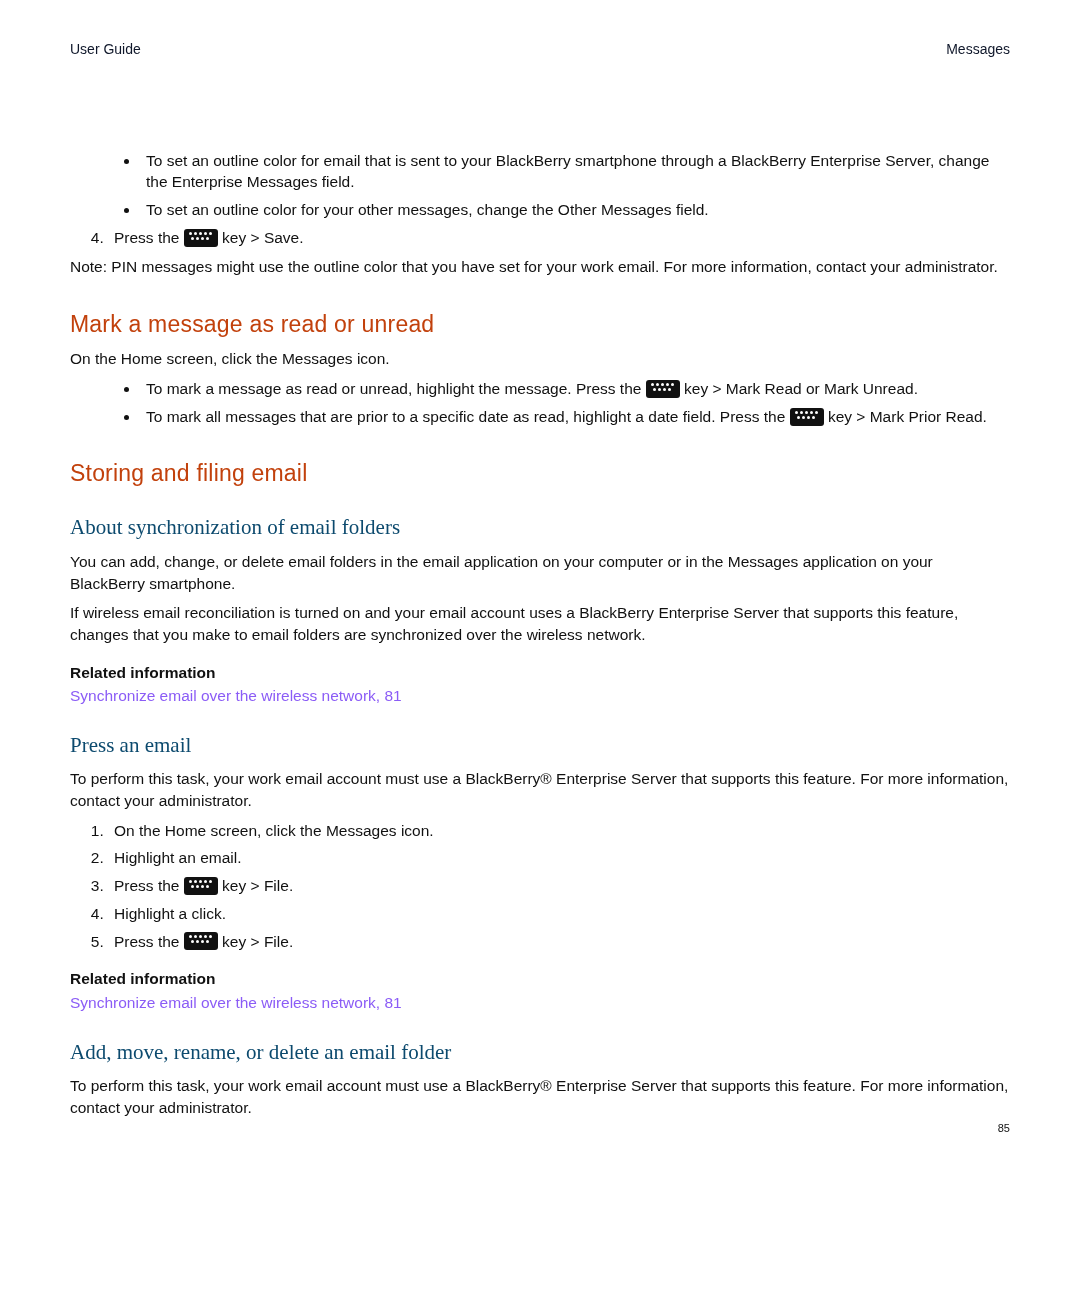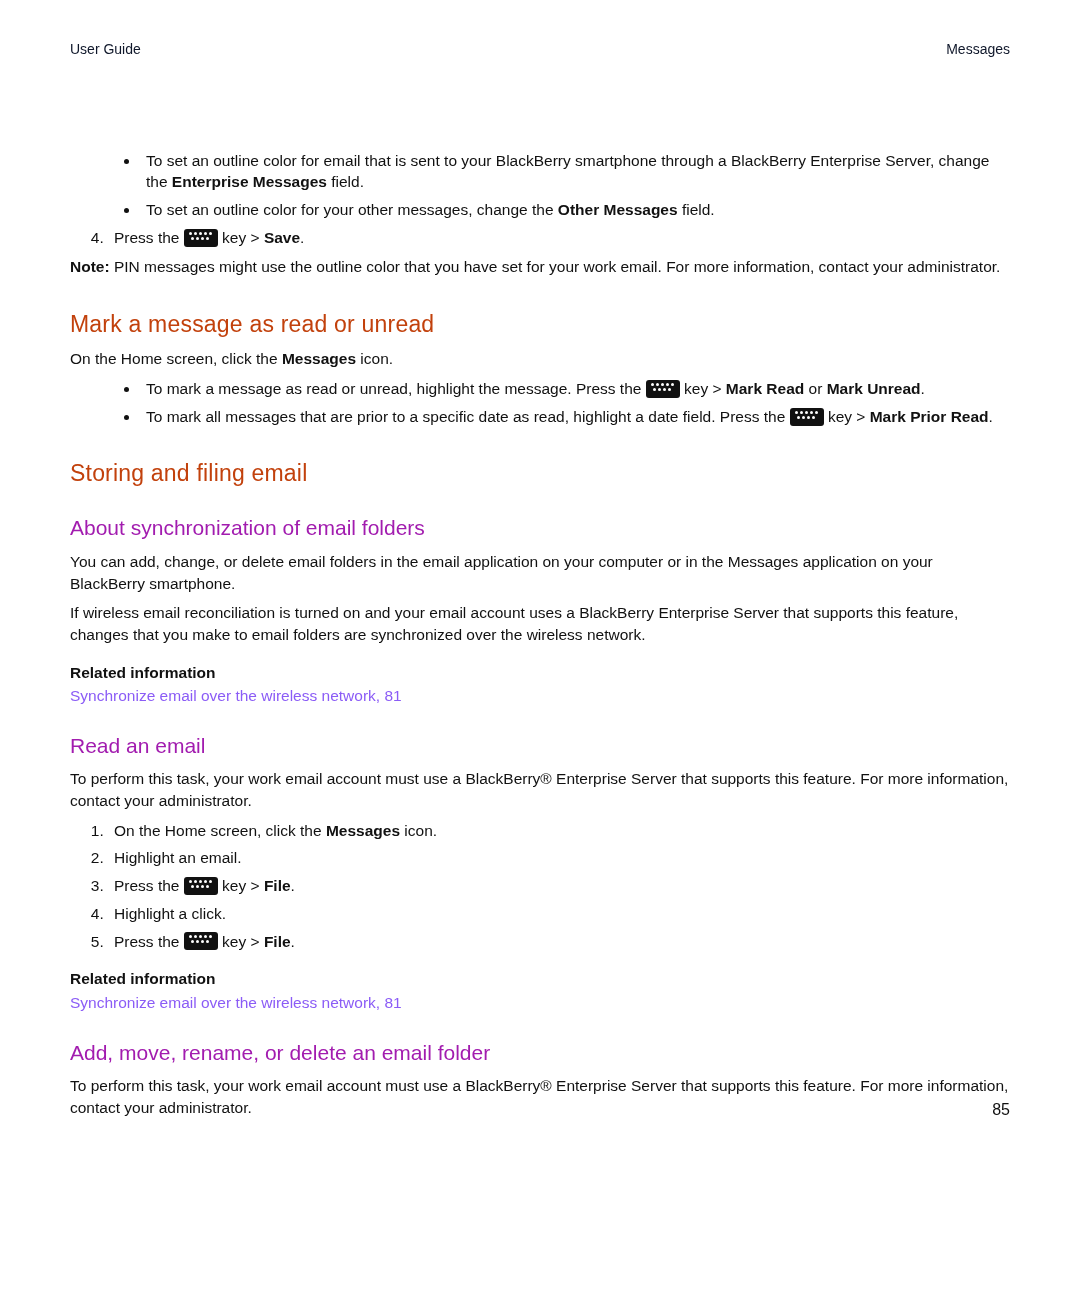--- a/index.html
+++ b/index.html
@@ -24,39 +24,39 @@
   }
   h3.section-head {
     font-family: "Trebuchet MS", "Segoe UI", Arial, sans-serif;
     font-weight: 400;
     font-size: 23px;
     color: #c2410c;
     margin: 30px 0 8px 0;
     letter-spacing: 0.2px;
   }
   h4.subsection-head {
-    font-family: Liberation Sans, sans-serif;
+    font-family: Liberation Serif, serif;
     font-weight: 400;
     font-size: 21px;
-    color: #a21caf;
+    color: #0c4a6e;
     margin: 24px 0 8px 0;
   }
   p { margin: 8px 0; }
   ul.bullets, ol.steps {
     margin: 6px 0 6px 0;
     padding-left: 70px;
   }
   ul.bullets > li, ol.steps > li {
     margin: 6px 0;
     padding-left: 6px;
   }
   ol.steps { list-style: decimal; padding-left: 38px; }
   ol.steps > li { padding-left: 6px; }
   ul.bullets { list-style: disc; }
-  .bold { font-weight: 700; }
+  .bold { font-weight: 400; }
   .related-head {
     font-weight: 700;
     margin: 16px 0 2px 0;
   }
   .link {
     color: #8b5cf6;
     cursor: pointer;
   }
   .bb-key {
     display: inline-flex;
@@ -87,23 +87,23 @@
   .bb-key .dots .d2{left:5px;top:0}
   .bb-key .dots .d3{left:10px;top:0}
   .bb-key .dots .d4{left:15px;top:0}
   .bb-key .dots .d5{left:20px;top:0}
   .bb-key .dots .d6{left:2px;top:5px}
   .bb-key .dots .d7{left:7px;top:5px}
   .bb-key .dots .d8{left:12px;top:5px}
   .bb-key .dots .d9{left:17px;top:5px}
   .page-num {
     position: absolute;
-    bottom: 175px;
+    bottom: 160px;
     right: 70px;
-    font-size: 16px;
+    font-size: 11px;
   }
 </style>
 </head>
 <body>
 
 <div class="header-row">
   <span>User Guide</span>
   <span>Messages</span>
 </div>
 
@@ -182,21 +182,21 @@
 </ul>
 
 <h3 class="section-head">Storing and filing email</h3>
 
 <h4 class="subsection-head">About synchronization of email folders</h4>
 <p>You can add, change, or delete email folders in the email application on your computer or in the Messages application on your BlackBerry smartphone.</p>
 <p>If wireless email reconciliation is turned on and your email account uses a BlackBerry Enterprise Server that supports this feature, changes that you make to email folders are synchronized over the wireless network.</p>
 <div class="related-head">Related information</div>
 <div class="link">Synchronize email over the wireless network, 81</div>
 
-<h4 class="subsection-head">Read an email</h4>
+<h4 class="subsection-head">Press an email</h4>
 <p>To perform this task, your work email account must use a BlackBerry® Enterprise Server that supports this feature. For more information, contact your administrator.</p>
 <ol class="steps">
   <li>
     <span>On the Home screen, click the </span><span class="bold">Messages</span><span> icon.</span>
   </li>
   <li>Highlight an email.</li>
   <li>
     <span>Press the </span>
     <span class="bb-key">
         <span class="dots">

